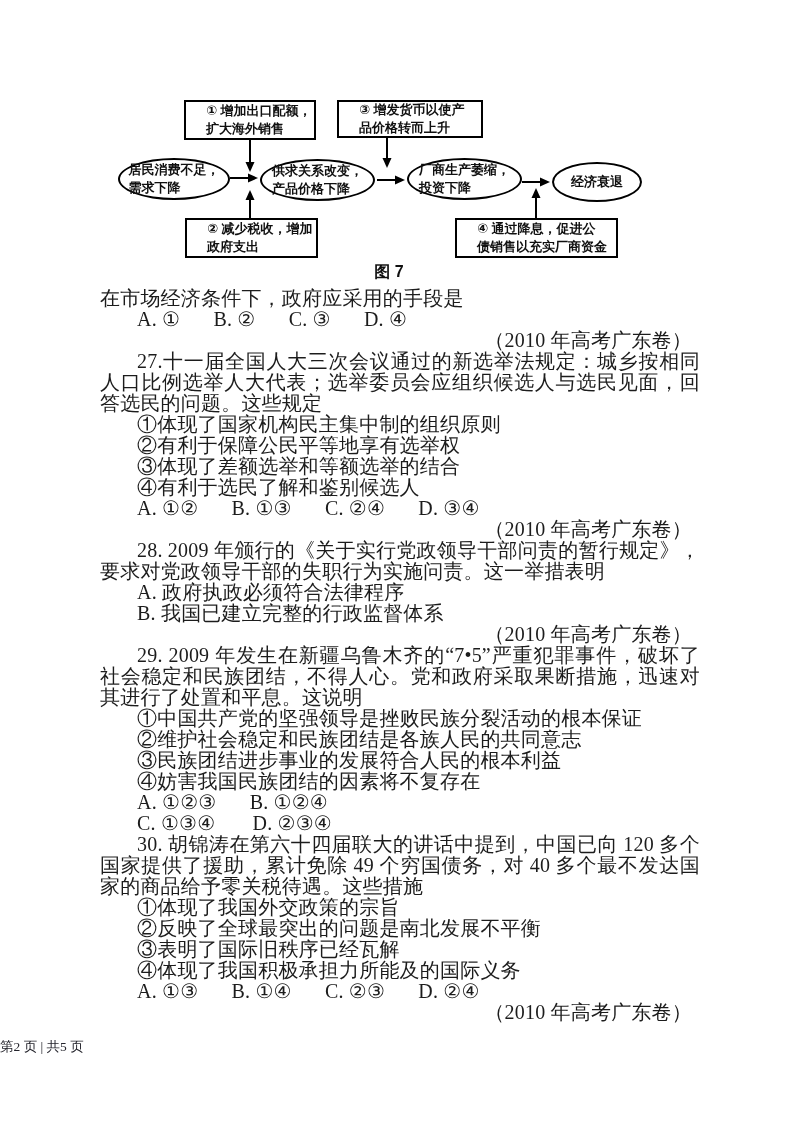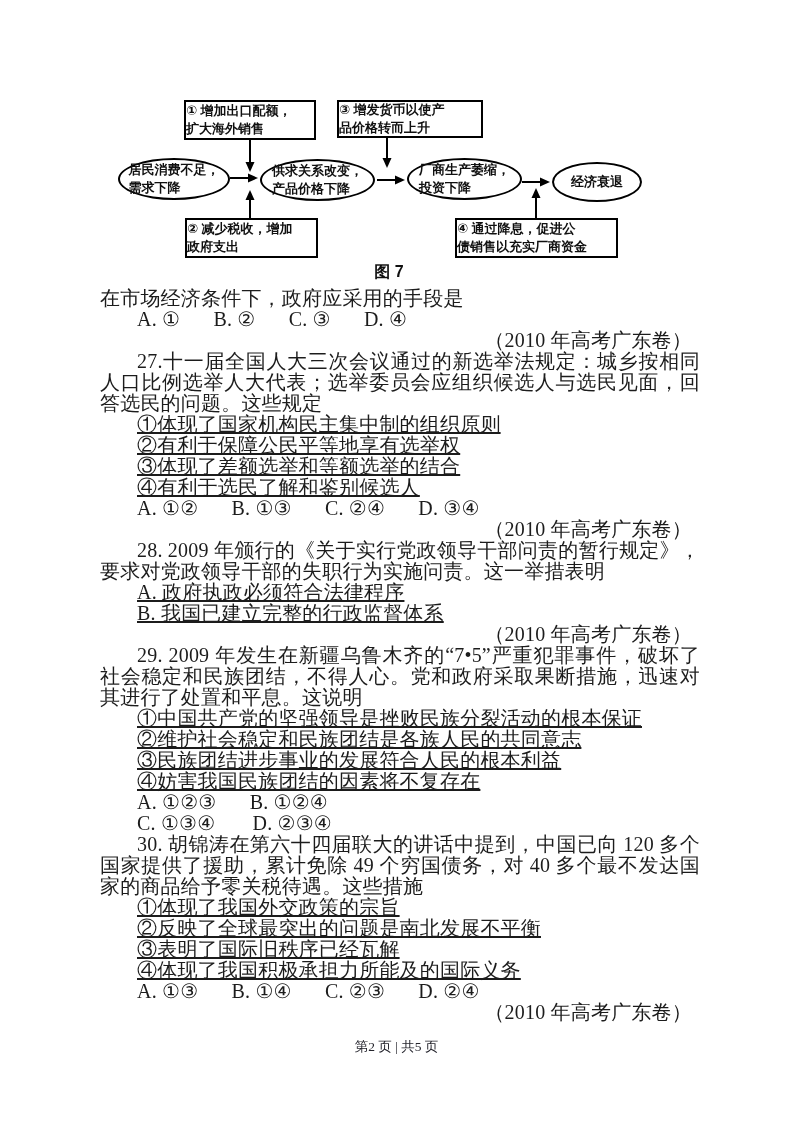--- a/index.html
+++ b/index.html
@@ -19,44 +19,44 @@
     font-family:"Liberation Sans","DejaVu Sans",sans-serif;
     font-weight:bold; color:#101010;
   }
   .fc-svg { position:absolute; left:0; top:0; }
   .node {
     position:absolute; display:flex; align-items:center;
     font-size:13px; line-height:18px; box-sizing:border-box;
     background:#fff;
   }
   .node span { white-space:pre-line; text-align:left; display:block; }
-  .rect { border:2px solid #000; justify-content:flex-start; padding-left:0; }
+  .rect { border:2px solid #000; justify-content:flex-start; padding-left:20px; }
   .oval { border:2px solid #000; border-radius:50%; justify-content:center; padding:0 2px; }
   .fig-caption {
     position:absolute; left:254px; top:167px; width:70px;
     text-align:center; font-size:16px; font-weight:bold;
   }
 
   
   .content {
     position:absolute; left:100px; top:288px; width:600px;
     font-size:20px; line-height:21px; letter-spacing:0.2px;
   }
   .content p { margin:0; min-height:21px; }
   .para { text-indent:37px; text-align:justify; }
   .para-cont { text-indent:0; text-align:justify; }
-  .item { padding-left:37px;text-decoration:underline; }
+  .item { padding-left:37px; }
   .opts { padding-left:37px; }
   .opts span { display:inline-block; margin-right:28px; }
   .source { text-align:right; padding-right:8px; }
 
   
   .footer {
     position:absolute; left:0; top:1038px; width:793px;
-    text-align:center; font-size:13.5px; color:#24242c;
+    text-align:left; font-size:13.5px; color:#24242c;
     font-family:"Liberation Serif","DejaVu Serif",serif;
   }
 </style>
 </head>
 <body>
 
 <div class="page">
 
   <div class="figure">
     <svg class="fc-svg" width="560" height="195" viewBox="0 0 560 195">

